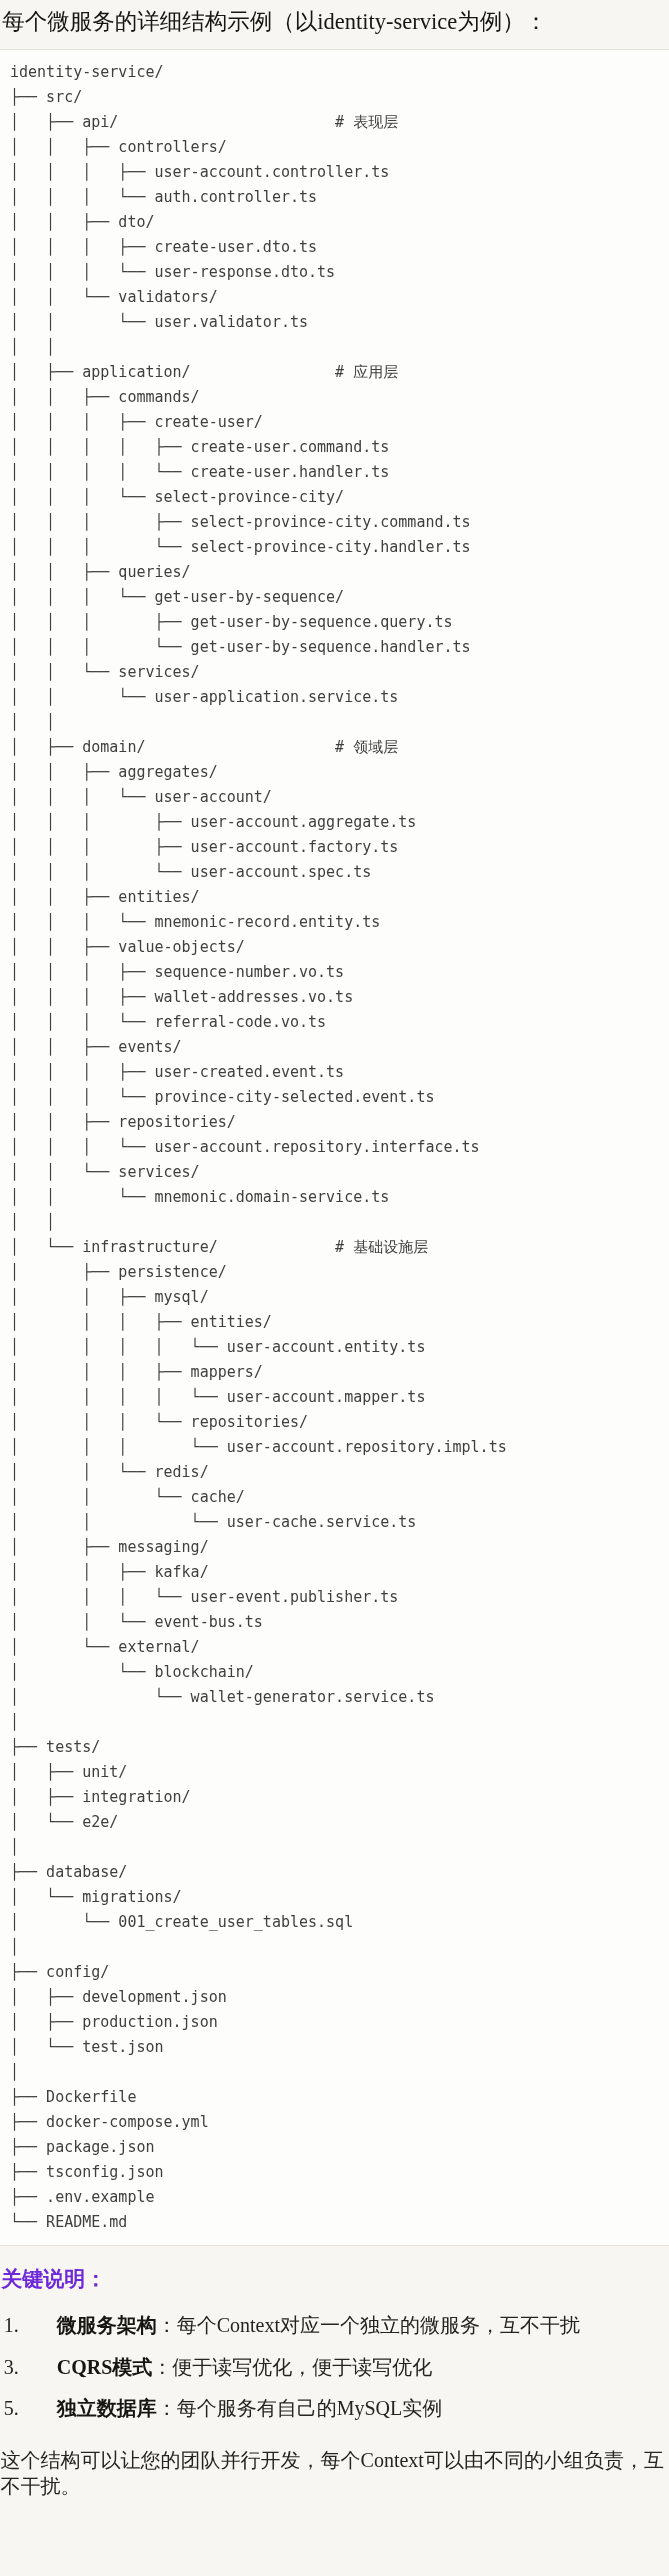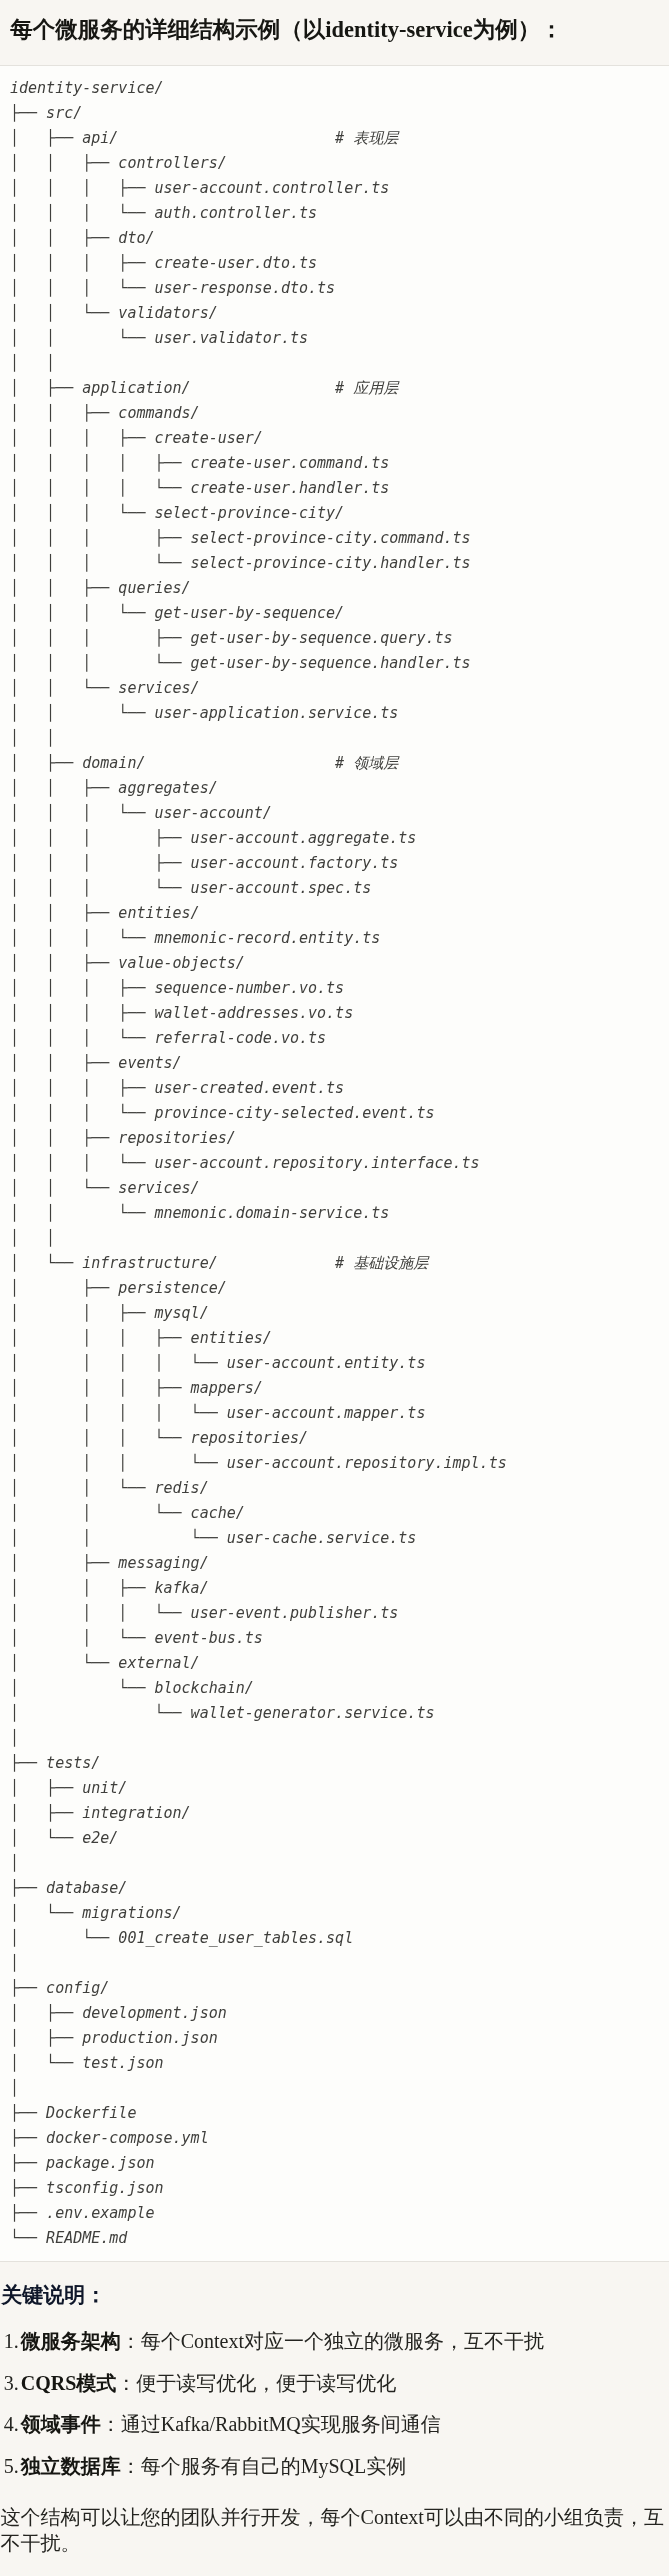--- a/index.html
+++ b/index.html
@@ -9,70 +9,70 @@
     width: 669px;
   }
   body {
     font-family: "Liberation Serif", "DejaVu Serif", serif;
     color: #1f1f1b;
     min-height: 2576px;
     box-sizing: border-box;
   }
   .page-title {
     font-size: 22.5px;
-    font-weight: 700;
+    font-weight: 400;
     color: #161612;
-    margin: 9px;
+    margin: 1px;
     padding: 5.6px 2.5px 11.3px 1.3px;
     line-height: 1.35;
     letter-spacing: 0px;
   }
   .code-block {
     background: #fdfdfb;
     border-top: 0.6px solid #e4e2dd;
     border-bottom: 0.6px solid #e4e2dd;
     padding: 10px 10px 10px 10px;
     box-sizing: border-box;
     width: 669px;
     overflow: hidden;
-    font-style: italic;
   }
   .tree-pre {
     margin: 0;
     font-family: "DejaVu Sans Mono", "Liberation Mono", monospace;
     font-size: 15px;
     line-height: 25px;
     color: #3f3f3c;
     white-space: pre;
     tab-size: 4;
   }
   .notes-section {
     padding: 21px 2.5px 19px 0;
   }
   .notes-heading {
     font-size: 21px;
     font-weight: 700;
-    color: #0f172a;
+    color: #6d28d9;
     margin: 0 0 20px 0;
     line-height: 1.2;
     padding-left: 1.3px;
   }
   .note-item {
     font-size: 20px;
     line-height: 1.32;
     margin: 0 0 15px 0;
     padding-left: 3.8px;
     color: #242420;
   }
   .note-num {
     margin-right: 1.9px;
   }
   .note-label {
     font-weight: 700;
     color: #161612;
+    margin-left: 36px;
   }
   .footer-paragraph {
     font-size: 20px;
     line-height: 1.32;
     margin: 25px 0 0 0;
     padding-left: 0.6px;
     color: #242420;
   }
 </style>
 </head>
@@ -175,23 +175,20 @@
 
   <div class="note-item">
     <span class="note-num">1.</span><span class="note-label">微服务架构</span><span class="note-text">：每个Context对应一个独立的微服务，互不干扰</span>
   </div>
 
 
   <div class="note-item">
     <span class="note-num">3.</span><span class="note-label">CQRS模式</span><span class="note-text">：便于读写优化，便于读写优化</span>
   </div>
 
-  <div class="note-item">
-    <span class="note-num">4.</span><span class="note-label">领域事件</span><span class="note-text">：通过Kafka/RabbitMQ实现服务间通信</span>
-  </div>
 
   <div class="note-item">
     <span class="note-num">5.</span><span class="note-label">独立数据库</span><span class="note-text">：每个服务有自己的MySQL实例</span>
   </div>
 
 
   <p class="footer-paragraph">这个结构可以让您的团队并行开发，每个Context可以由不同的小组负责，互不干扰。</p>
 </div>
 
 

